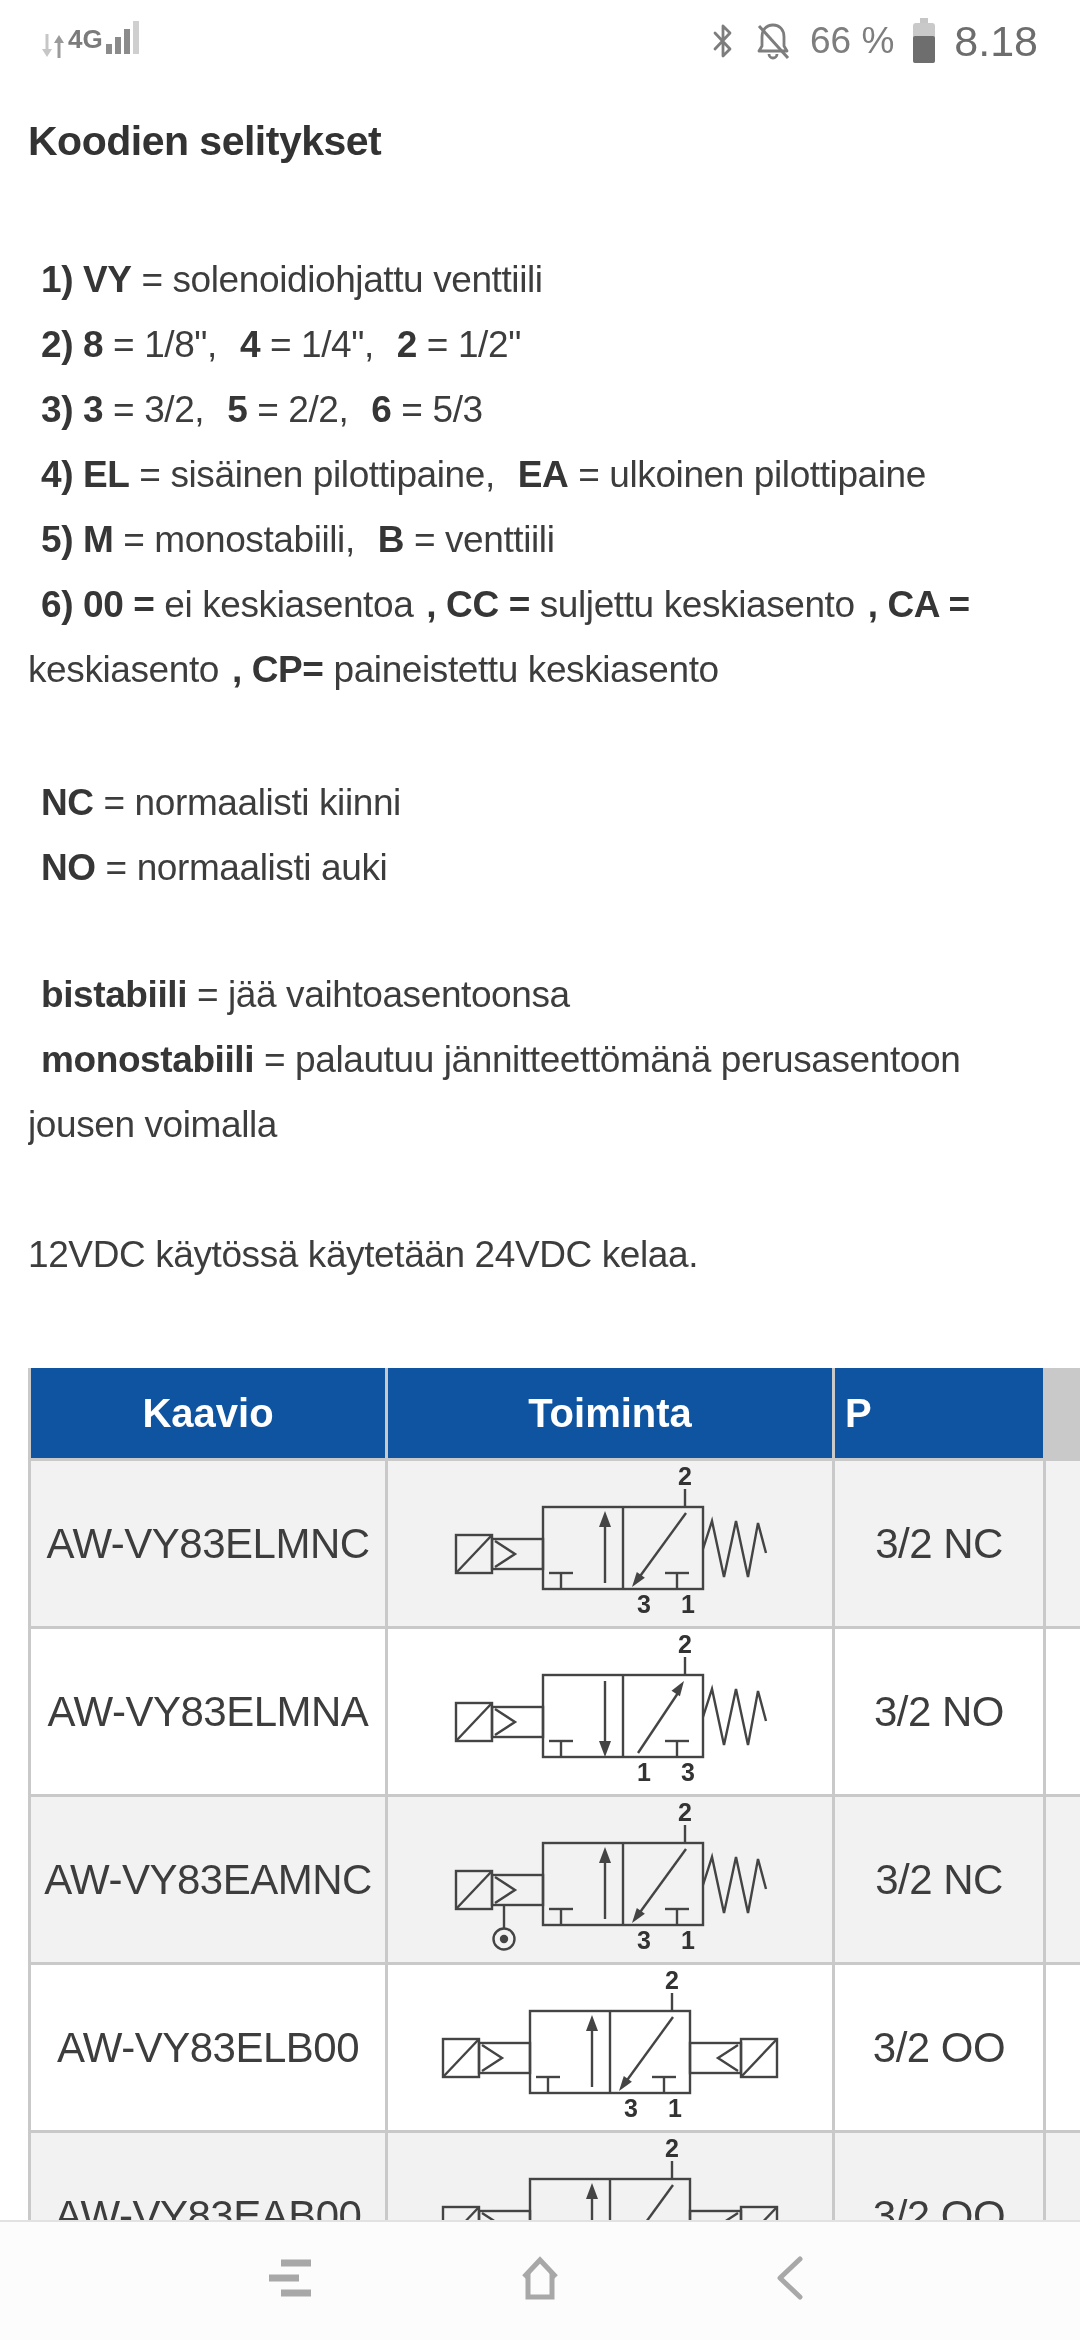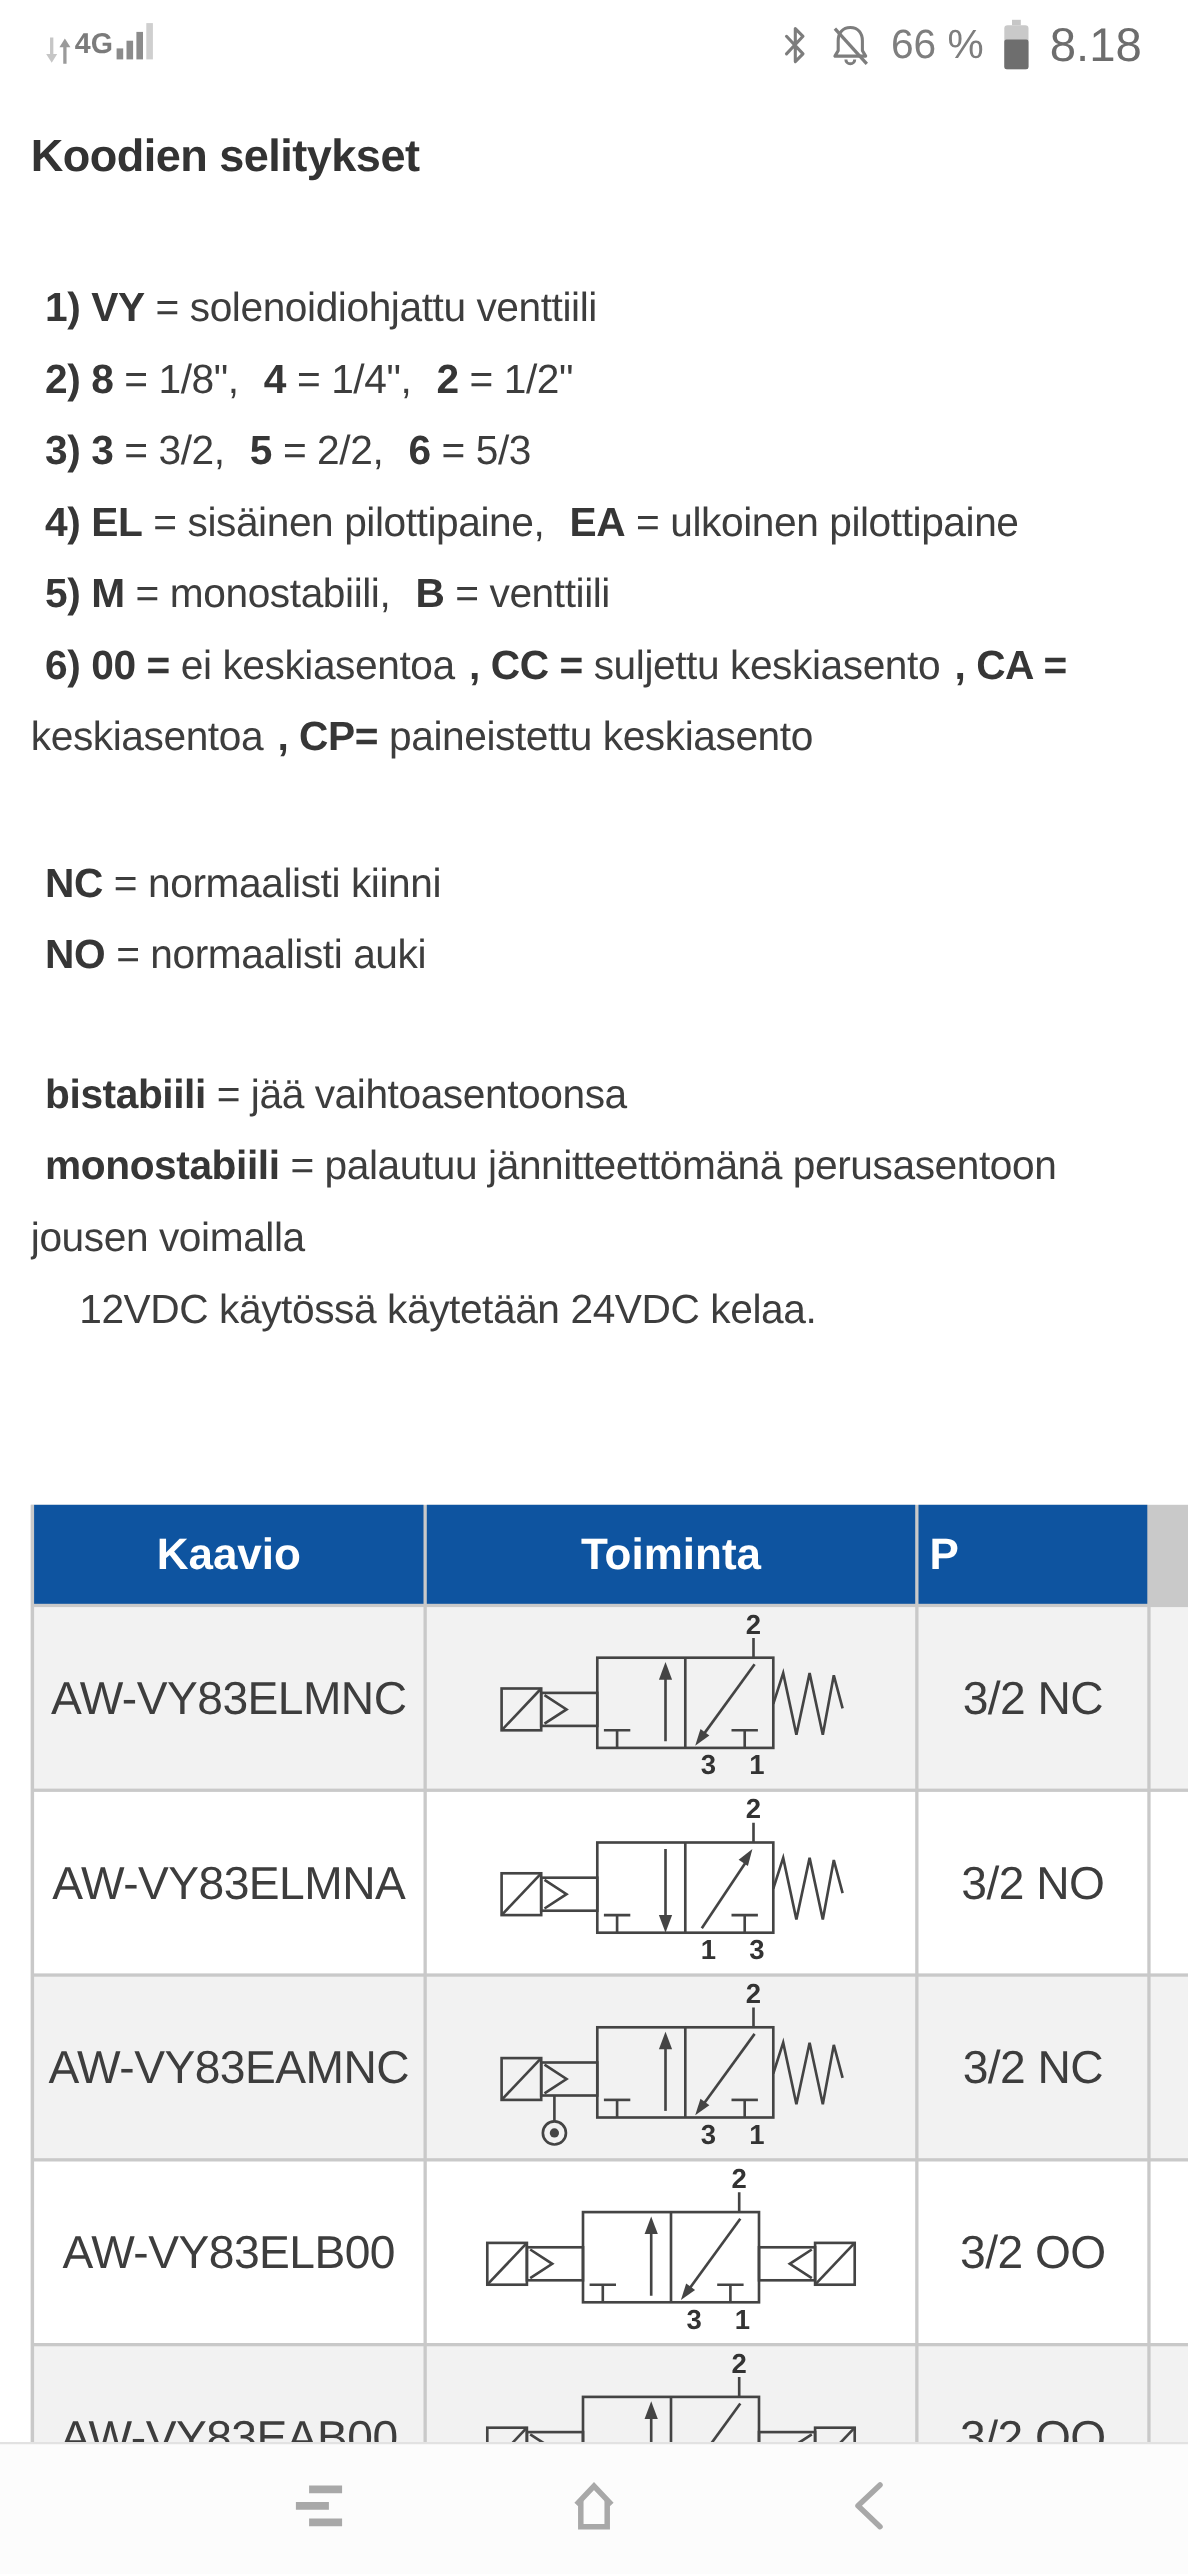--- a/index.html
+++ b/index.html
@@ -15,21 +15,21 @@
   .sb-left{display:flex;align-items:flex-end;gap:2px;}
   .sb-net{font-size:26px;font-weight:bold;color:#7b7b7b;line-height:1;padding-bottom:12px;}
   .sb-right{display:flex;align-items:center;gap:16px;}
   .sb-pct{font-size:37px;color:#7e7e7e;}
   .sb-time{font-size:43px;color:#6d6d6d;}
   
   .content-block{position:absolute;left:28px;right:0;overflow:hidden;}
   h1.title{position:absolute;left:28px;top:118px;margin:0;
     font-size:41px;font-weight:bold;color:#333;letter-spacing:-0.5px;}
   .para{font-size:37px;letter-spacing:-0.4px;color:#3d3d3d;}
-  .p0{top:247px;} .p1{top:770px;} .p2{top:962px;} .p3{top:1158px;margin-left:44px;}
+  .p0{top:247px;} .p1{top:770px;} .p2{top:962px;} .p3{top:1222px;}
   .tline{height:65px;line-height:65px;white-space:nowrap;overflow:hidden;}
   .tline .b{font-weight:bold;color:#363636;margin-left:13px;}
   
   .vtable{position:absolute;left:28px;top:1368px;width:1168px;
     background:var(--tbl-border,#c9c9c9);border-left:3px solid var(--tbl-border,#c9c9c9);
     display:grid;row-gap:3px;}
   .thead,.trow{display:grid;grid-template-columns:354px 444px 208px 150px;column-gap:3px;}
   .th{height:90px;background:var(--hdr-bg,#0e54a0);color:var(--hdr-fg,#fff);
     font-size:40px;font-weight:bold;display:flex;align-items:center;justify-content:center;}
   .th3{justify-content:flex-start;padding-left:10px;}
@@ -86,21 +86,21 @@
   </header>
 
   <h1 class="title">Koodien selitykset</h1>
   <div class="content-block para p0">
       <div class="tline"><span class="b">1) VY</span><span class=""> = solenoidiohjattu venttiili</span></div>
       <div class="tline"><span class="b">2) 8</span><span class=""> = 1/8", </span><span class="b">4</span><span class=""> = 1/4", </span><span class="b">2</span><span class=""> = 1/2"</span></div>
       <div class="tline"><span class="b">3) 3</span><span class=""> = 3/2, </span><span class="b">5</span><span class=""> = 2/2, </span><span class="b">6</span><span class=""> = 5/3</span></div>
       <div class="tline"><span class="b">4) EL</span><span class=""> = sisäinen pilottipaine, </span><span class="b">EA</span><span class=""> = ulkoinen pilottipaine</span></div>
       <div class="tline"><span class="b">5) M</span><span class=""> = monostabiili, </span><span class="b">B</span><span class=""> = venttiili</span></div>
       <div class="tline"><span class="b">6) 00 =</span><span class=""> ei keskiasentoa</span><span class="b">, CC =</span><span class=""> suljettu keskiasento</span><span class="b">, CA =</span></div>
-      <div class="tline"><span class="">keskiasentoa</span><span class="b">, CP=</span><span class=""> paineistettu keskiasento</span></div>
+      <div class="tline"><span class="">keskiasento</span><span class="b">, CP=</span><span class=""> paineistettu keskiasento</span></div>
     </div>
   <div class="content-block para p1">
       <div class="tline"><span class="b">NC</span><span class=""> = normaalisti kiinni</span></div>
       <div class="tline"><span class="b">NO</span><span class=""> = normaalisti auki</span></div>
     </div>
   <div class="content-block para p2">
       <div class="tline"><span class="b">bistabiili</span><span class=""> = jää vaihtoasentoonsa</span></div>
       <div class="tline"><span class="b">monostabiili</span><span class=""> = palautuu jännitteettömänä perusasentoon</span></div>
       <div class="tline"><span class="">jousen voimalla</span></div>
     </div>

